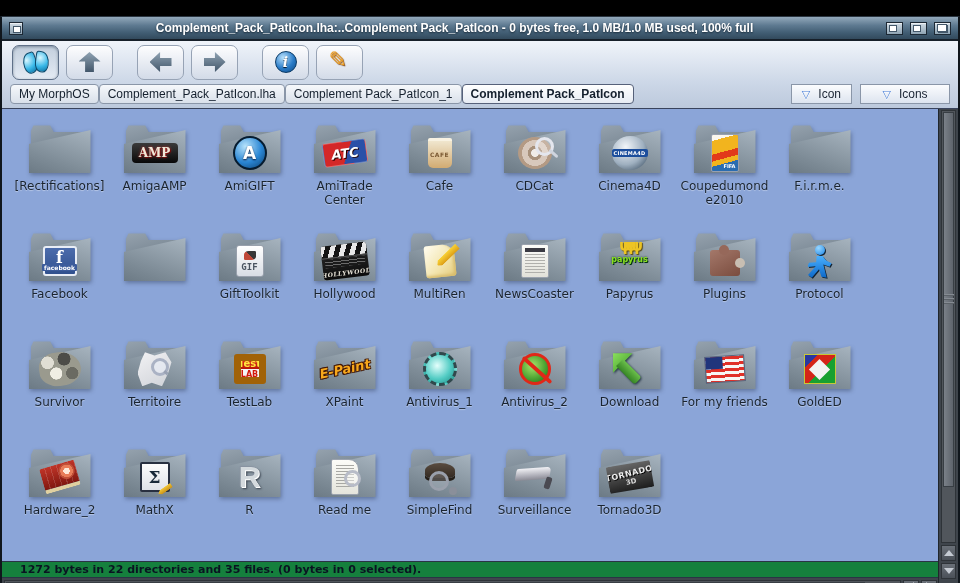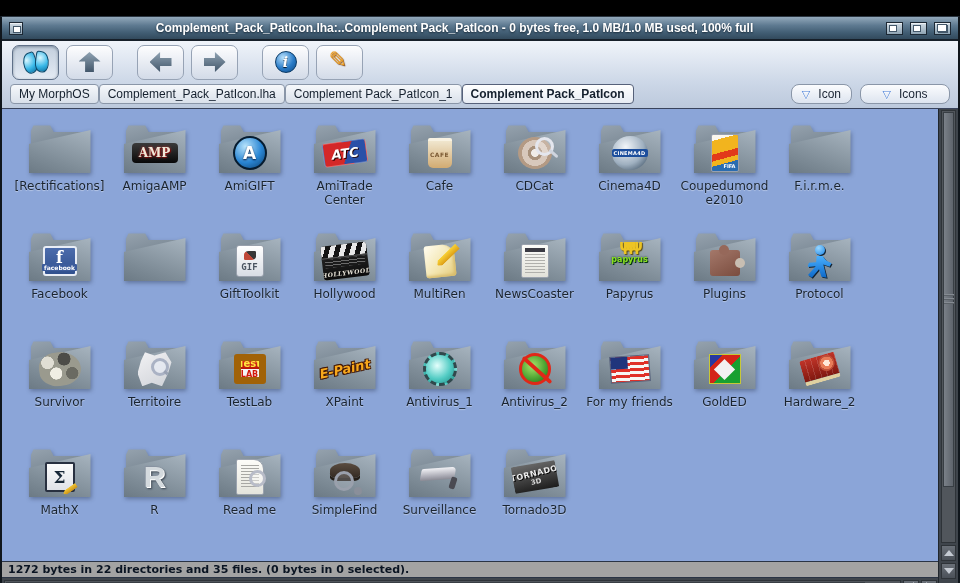--- a/index.html
+++ b/index.html
@@ -49,21 +49,21 @@
     text-shadow:1px 1px 1px #7a4010;}
   
   .pathbar{height:26px;flex:none;display:flex;align-items:center;padding:0 8px 3px 8px;
     background:linear-gradient(#ccd7e7,#bcc9dc);border-bottom:1px solid #39435c;}
   .ptabs{display:flex;}
   .ptab{padding:2px 8px;background:linear-gradient(#f6f8fb,#d9e0ea);border:1px solid #8a96a8;border-radius:4px;
     font:12px "Liberation Sans",sans-serif;color:#15202e;white-space:nowrap;cursor:pointer;}
   .ptab.active{font-weight:bold;background:linear-gradient(#fff,#e6ebf3);border-color:#56617a;}
   .dds{margin-left:auto;display:flex;gap:8px;}
   .dd{display:flex;align-items:center;justify-content:center;min-width:58px;padding:2px 10px;
-    background:linear-gradient(#fbfcfe,#dde4ef);border:1px solid #8a96a8;border-radius:8px;
+    background:linear-gradient(#fbfcfe,#dde4ef);border:1px solid #8a96a8;border-radius:0;
     font:12px "Liberation Sans",sans-serif;color:#1a2433;cursor:pointer;}
   .dd:nth-child(2){min-width:90px;}
   .tri-dd::before{content:"\25BD";color:#4a80d8;font-size:11px;margin-right:8px;text-shadow:0 1px 0 #fff;}
   
   .body{flex:1;min-height:0;display:grid;grid-template-columns:1fr 20px;grid-template-rows:1fr 17px 18px;}
   .main{grid-row:1;grid-column:1;background:#8ba5d8;overflow:hidden;padding:14px 0 0 10px;}
   .grid{display:flex;flex-wrap:wrap;width:860px;}
   .cell{width:95px;height:108px;display:flex;flex-direction:column;align-items:center;cursor:pointer;}
   .ilabel{margin-top:4px;max-width:112px;text-align:center;font:12px "DejaVu Sans",sans-serif;
     color:#1a2430;line-height:14px;text-shadow:0 1px 1px rgba(255,255,255,.4);overflow-wrap:break-word;}
@@ -202,22 +202,22 @@
   .grip{width:10px;height:2px;background:linear-gradient(#9aa0a8,#464c52);}
   .sbtn{height:16px;margin:1px 2px;background:linear-gradient(#6a7078,#4a5058);border:1px solid #2e3338;
     display:flex;align-items:center;justify-content:center;cursor:pointer;}
   .tri{width:0;height:0;display:block;}
   .tri-up{border-left:5px solid transparent;border-right:5px solid transparent;border-bottom:6px solid #c4cad2;}
   .tri-down{border-left:5px solid transparent;border-right:5px solid transparent;border-top:6px solid #c4cad2;}
   .tri-left{border-top:5px solid transparent;border-bottom:5px solid transparent;border-right:6px solid #c4cad2;}
   .tri-right{border-top:5px solid transparent;border-bottom:5px solid transparent;border-left:6px solid #c4cad2;}
   .corner{height:15px;margin-top:1px;background-image:radial-gradient(#9aa0a8 1px,transparent 1.4px);
     background-size:4px 4px;background-position:1px 1px;cursor:nwse-resize;}
-  .statusbar{grid-row:2;grid-column:1;background:#a3a3a3;border-top:1px solid #2a3445;border-bottom:1px solid #2a3445;
-    display:flex;align-items:center;padding:0 6px;}
+  .statusbar{grid-row:2;grid-column:1;background:#15803d;border-top:1px solid #2a3445;border-bottom:1px solid #2a3445;
+    display:flex;align-items:center;padding:0 18px;}
   .statusbar span{font:bold 11px "DejaVu Sans",sans-serif;color:#0a1422;}
   .hscroll{grid-row:3;grid-column:1;background:#3f454c;display:flex;}
   .htrack{flex:1;position:relative;margin:2px 1px 2px 2px;background:#51565c;border:1px solid #2e3338;}
   .hthumb{position:absolute;top:1px;bottom:1px;left:1px;width:96%;border:1px solid #383e44;
     background:linear-gradient(#7a8088,#5e646c);display:flex;align-items:center;justify-content:center;gap:2px;}
   .gripv{width:2px;height:9px;background:linear-gradient(90deg,#9aa0a8,#464c52);}
   .sbtn-h{width:16px;height:auto;margin:2px 1px;}
 </style>
 </head>
 <body>
@@ -487,20 +487,28 @@
               <span class="f-back"></span>
               <span class="f-front"></span>
               <span class="badge b-virus2"></span>
             </div>
             <div class="ilabel">Antivirus_2</div>
           </div>
           <div class="cell">
             <div class="folder">
               <span class="f-back"></span>
               <span class="f-front"></span>
+              <span class="badge b-dlarrow"></span>
+            </div>
+            <div class="ilabel">Download</div>
+          </div>
+          <div class="cell">
+            <div class="folder">
+              <span class="f-back"></span>
+              <span class="f-front"></span>
               <span class="badge b-usflag"></span>
             </div>
             <div class="ilabel">For my friends</div>
           </div>
           <div class="cell">
             <div class="folder">
               <span class="f-back"></span>
               <span class="f-front"></span>
               <span class="badge b-golded"></span>
             </div>

